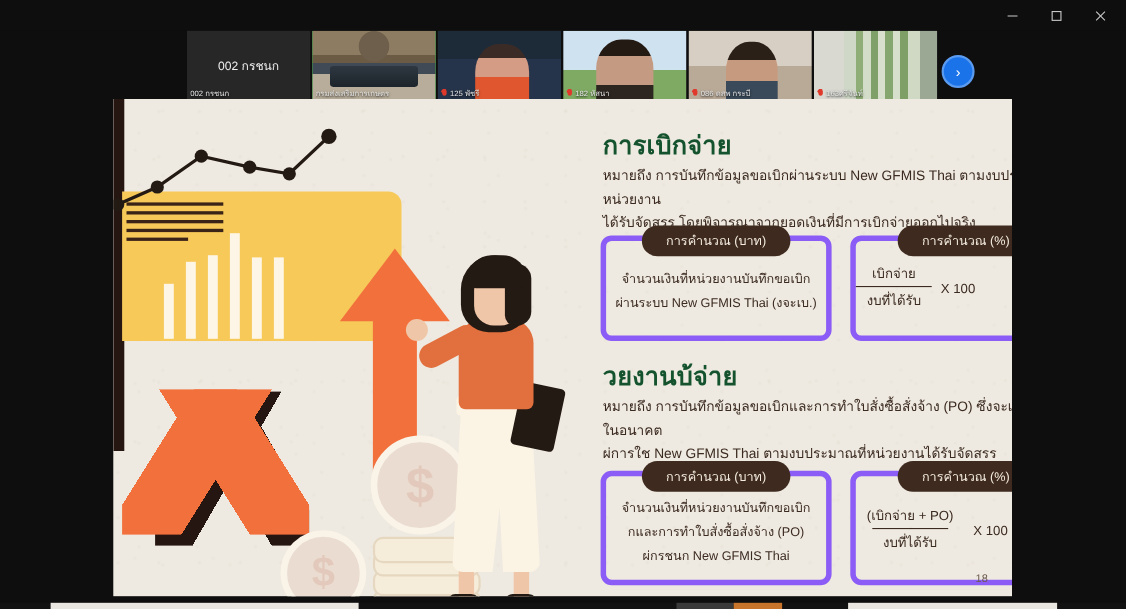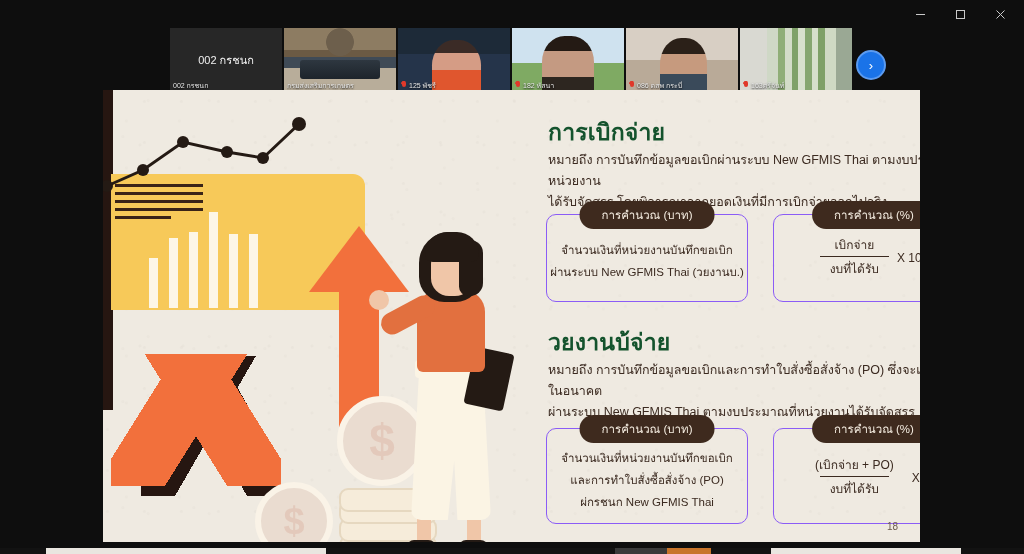--- a/index.html
+++ b/index.html
@@ -133,28 +133,28 @@
   
   #content{position:absolute;left:340px;top:0;width:477px;height:452px;}
   .sec-title{
     position:absolute;color:#14532d;font-size:23px;font-weight:bold;letter-spacing:.2px;
   }
   .sec-body{
     position:absolute;color:#3b2a20;font-size:12.5px;line-height:21px;width:423px;
   }
 
   
-  .calcbox{position:absolute;border:1px solid #8b5cf6;border-radius:10px;background:transparent;}
+  .calcbox{position:absolute;border:5px solid #8b5cf6;border-radius:10px;background:transparent;}
   .pill{
     position:absolute;top:-14px;left:50%;transform:translateX(-50%);
     background:#3e2a1e;color:#f4ece0;border-radius:14px;
     font-size:11.5px;padding:5px 22px;white-space:nowrap;
   }
   .calc-lines{position:absolute;left:0;right:0;top:24px;text-align:center;color:#3b2a20;font-size:11.5px;line-height:22px;}
-  .frac{position:absolute;left:0;right:0;top:20px;display:flex;align-items:center;justify-content:center;gap:8px;color:#3b2a20;font-size:12px;}
+  .frac{position:absolute;left:0;right:0;top:20px;display:flex;align-items:center;justify-content:flex-start;gap:8px;color:#3b2a20;font-size:12px;}
   .frac .stack{display:flex;flex-direction:column;align-items:center;}
   .frac .num{padding:0 10px 2px;}
   .frac .den{padding:2px 10px 0;border-top:1px solid #3b2a20;}
   .frac .mul{font-size:12px;padding-top:2px;}
 
   #page-number{position:absolute;right:22px;bottom:10px;color:#6a5a4c;font-size:10px;}
 
   
   #taskbar{position:absolute;left:0;bottom:0;width:1024px;height:6px;background:#121212;}
   #tb-a{position:absolute;left:46px;bottom:0;width:280px;height:6px;background:#e9e6e0;}
@@ -316,47 +316,47 @@
 
       <div class="sec-body" style="left:105px;top:60px;">
         <div>หมายถึง การบันทึกข้อมูลขอเบิกผ่านระบบ New GFMIS Thai ตามงบประมาณที่หน่วยงาน</div>
         <div>ได้รับจัดสรร โดยพิจารณาจากยอดเงินที่มีการเบิกจ่ายออกไปจริง</div>
       </div>
 
       <div class="calcbox" style="left:103px;top:124px;width:200px;height:86px;">
         <div class="pill">การคำนวณ (บาท)</div>
         <div class="calc-lines">
           <div>จำนวนเงินที่หน่วยงานบันทึกขอเบิก</div>
-          <div>ผ่านระบบ New GFMIS Thai (วยงานบ.)</div>
+          <div>ผ่านระบบ New GFMIS Thai (งจะเบ.)</div>
         </div>
       </div>
 
       <div class="calcbox" style="left:330px;top:124px;width:200px;height:86px;">
         <div class="pill">การคำนวณ (%)</div>
         <div class="frac">
           <div class="stack">
             <div class="num">เบิกจ่าย</div>
             <div class="den">งบที่ได้รับ</div>
           </div>
           <div class="mul">X 100</div>
         </div>
       </div>
 
       <div class="sec-title" style="left:105px;top:234px;">วยงานบ้จ่าย</div>
 
       <div class="sec-body" style="left:105px;top:270px;">
         <div>หมายถึง การบันทึกข้อมูลขอเบิกและการทำใบสั่งซื้อสั่งจ้าง (PO) ซึ่งจะเบิกจ่ายในอนาคต</div>
-        <div>ผ่านระบบ New GFMIS Thai ตามงบประมาณที่หน่วยงานได้รับจัดสรร</div>
+        <div>ผ่การใช New GFMIS Thai ตามงบประมาณที่หน่วยงานได้รับจัดสรร</div>
       </div>
 
       <div class="calcbox" style="left:103px;top:338px;width:200px;height:94px;">
         <div class="pill">การคำนวณ (บาท)</div>
         <div class="calc-lines" style="top:18px;">
           <div>จำนวนเงินที่หน่วยงานบันทึกขอเบิก</div>
-          <div>และการทำใบสั่งซื้อสั่งจ้าง (PO)</div>
+          <div>กและการทำใบสั่งซื้อสั่งจ้าง (PO)</div>
           <div>ผ่กรชนก New GFMIS Thai</div>
         </div>
       </div>
 
       <div class="calcbox" style="left:330px;top:338px;width:200px;height:94px;">
         <div class="pill">การคำนวณ (%)</div>
         <div class="frac" style="top:26px;">
           <div class="stack">
             <div class="num">(เบิกจ่าย + PO)</div>
             <div class="den">งบที่ได้รับ</div>

